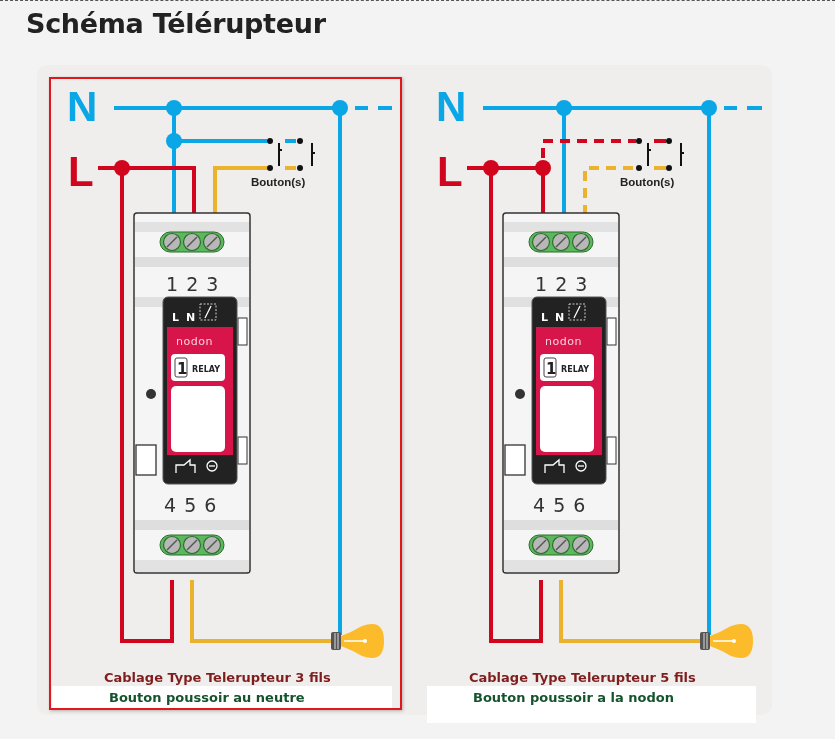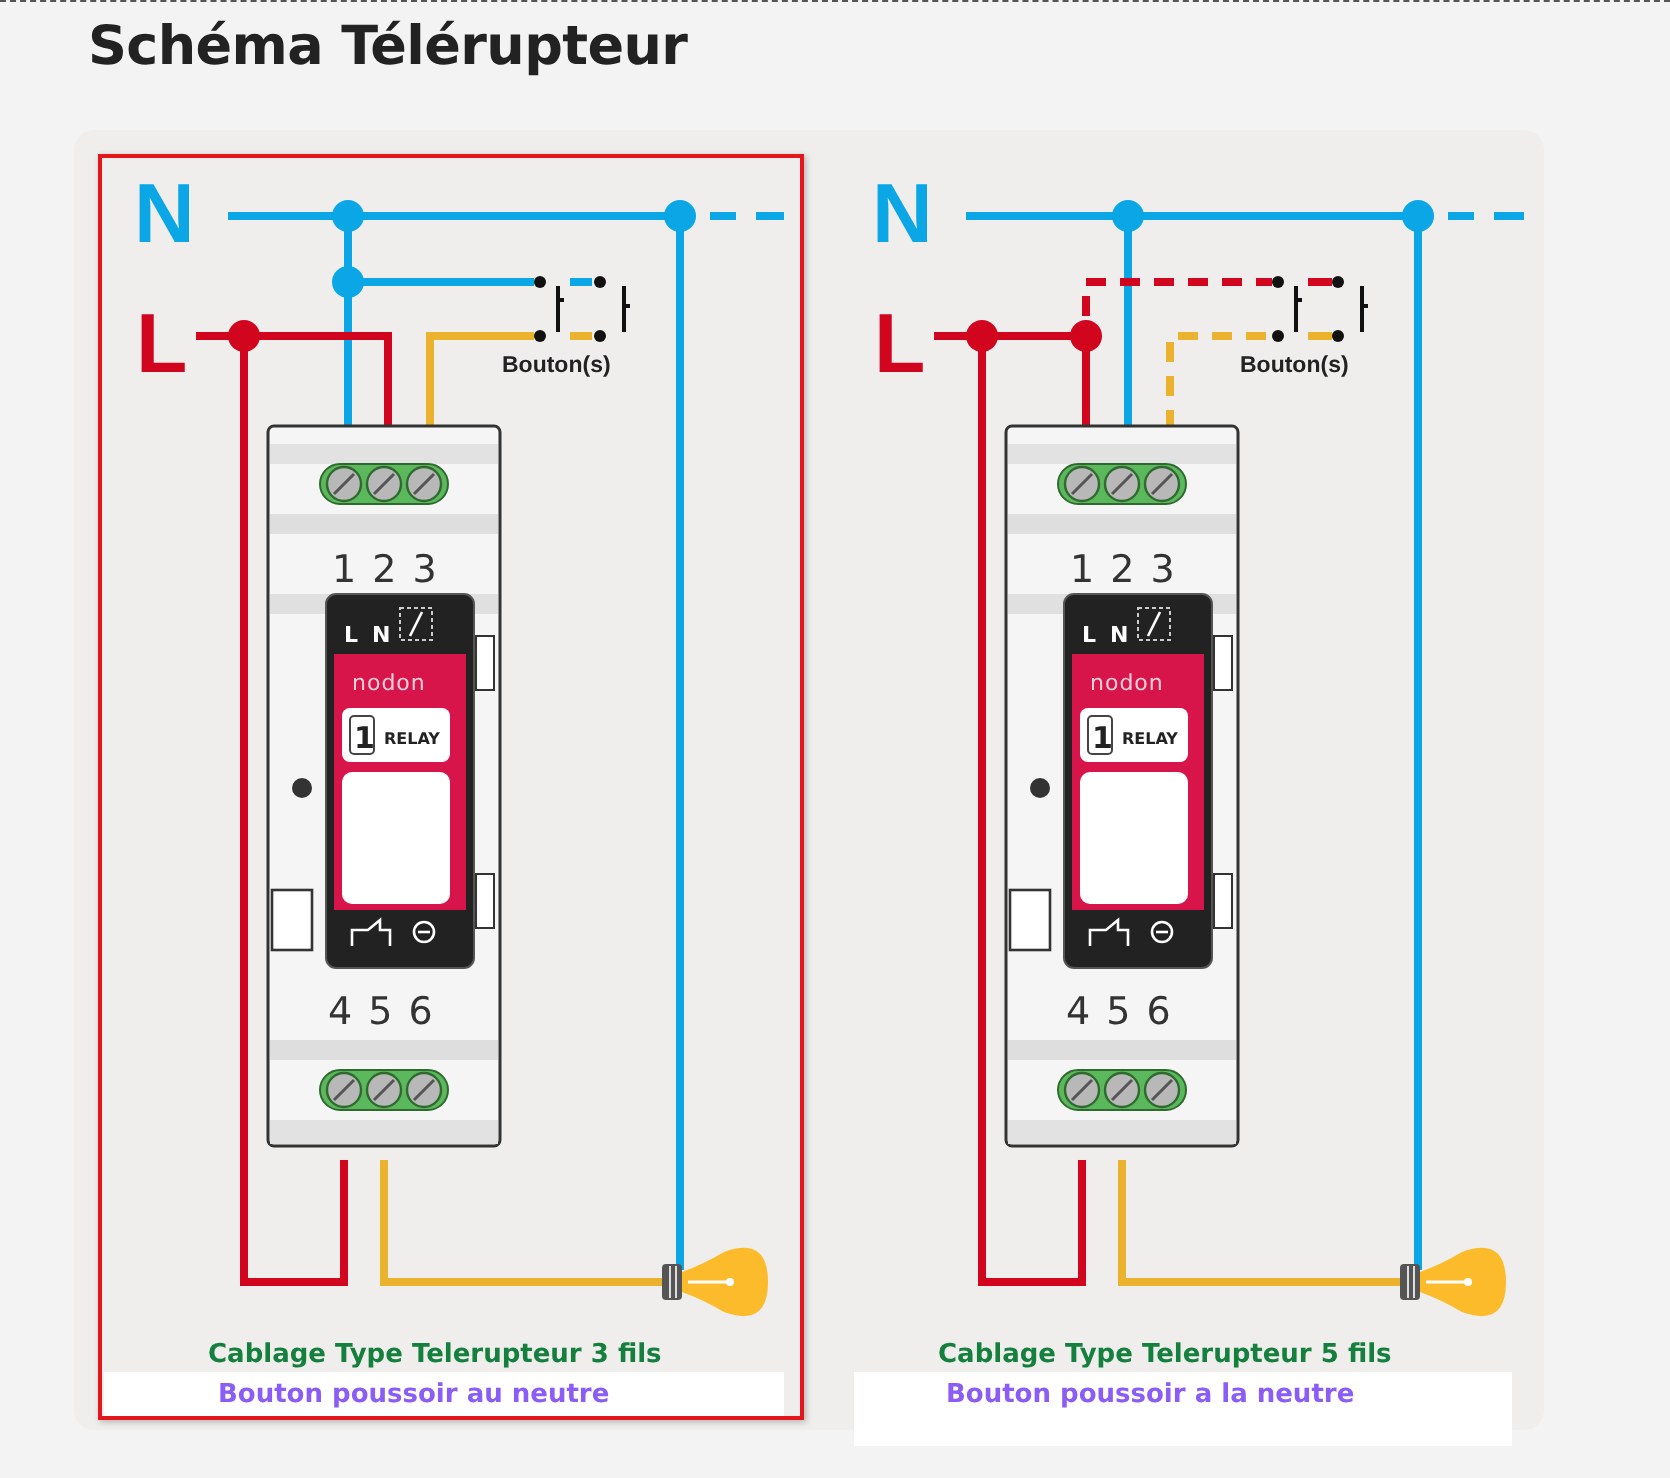--- a/index.html
+++ b/index.html
@@ -6,45 +6,45 @@
   body {
     width: 835px; height: 739px; position: relative; overflow: hidden;
     background: #f3f3f3;
     font-family: "DejaVu Sans", sans-serif;
   }
   .top-dash {
     position: absolute; left: 0; top: 0; width: 835px; height: 0;
     border-top: 1px dashed #555;
   }
   .page-title {
-    position: absolute; left: 44px; top: 8px;
+    position: absolute; left: 26px; top: 8px;
     font-family: "DejaVu Sans", sans-serif;
     font-weight: bold; font-size: 27px; color: #222;
     letter-spacing: -0.3px;
   }
   .card {
     position: absolute; left: 37px; top: 65px; width: 735px; height: 650px;
     background: #efeeed; border-radius: 10px;
   }
   svg.diagram { position: absolute; left: 0; top: 0; }
   .highlight-frame {
     position: absolute; left: 49px; top: 77px; width: 353px; height: 633px;
     border: 2px solid #e3171b; box-sizing: border-box;
     box-shadow: 1px 1px 3px rgba(0,0,0,0.25);
   }
   .caption-line1 {
     position: absolute; font-family: "DejaVu Sans", sans-serif;
-    font-weight: bold; font-size: 13px; color: #15803d; white-space: nowrap;
+    font-weight: bold; font-size: 13px; color: #7f1d1d; white-space: nowrap;
   }
   .caption-box {
     position: absolute; background: #ffffff;
   }
   .caption-line2 {
     position: absolute; font-family: "DejaVu Sans", sans-serif;
-    font-weight: bold; font-size: 13px; color: #8b5cf6; white-space: nowrap;
+    font-weight: bold; font-size: 13px; color: #14532d; white-space: nowrap;
   }
 </style>
 </head>
 <body>
 
 <div class="top-dash"></div>
 <div class="page-title">Schéma Télérupteur</div>
 <div class="card"></div>
 
 <svg class="diagram" width="835" height="739">
@@ -248,15 +248,15 @@
     </g>
   </g>
 </svg>
 
 <div class="caption-box" style="left:52px; top:686px; width:340px; height:22px;"></div>
 <div class="caption-line1" style="left:104px; top:670px;">Cablage Type Telerupteur 3 fils</div>
 <div class="caption-line2" style="left:109px; top:690px;">Bouton poussoir au neutre</div>
 
 <div class="caption-box" style="left:427px; top:686px; width:329px; height:37px;"></div>
 <div class="caption-line1" style="left:469px; top:670px;">Cablage Type Telerupteur 5 fils</div>
-<div class="caption-line2" style="left:473px; top:690px;">Bouton poussoir a la neutre</div>
+<div class="caption-line2" style="left:473px; top:690px;">Bouton poussoir a la nodon</div>
 
 <div class="highlight-frame"></div>
 
 </body></html>

